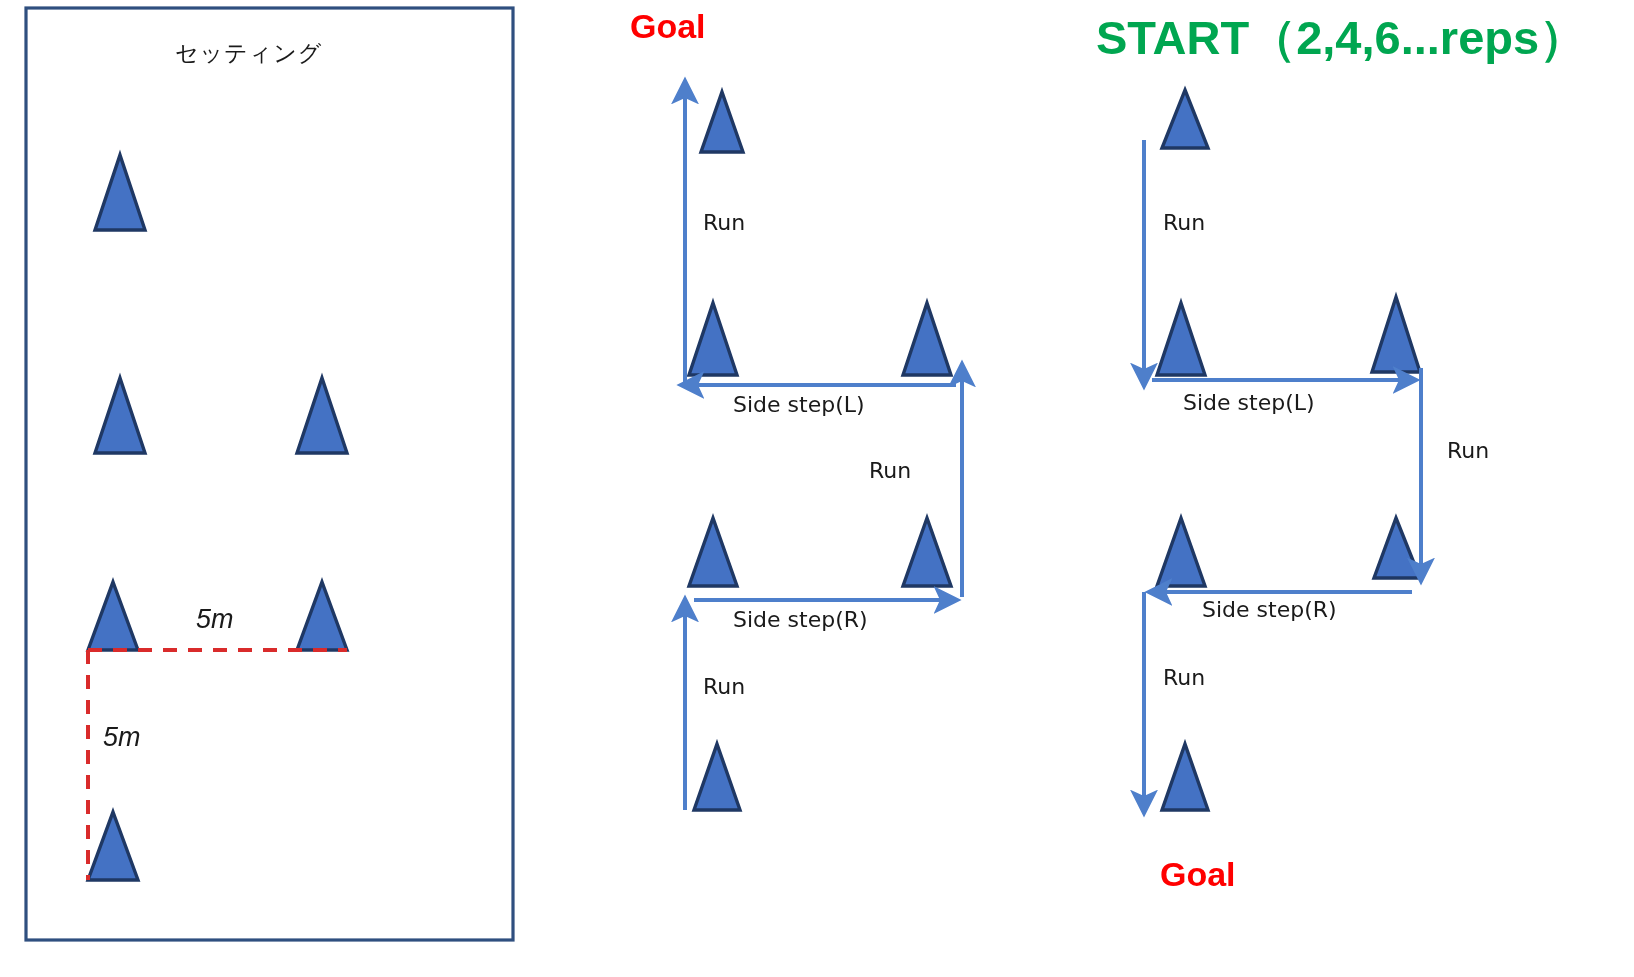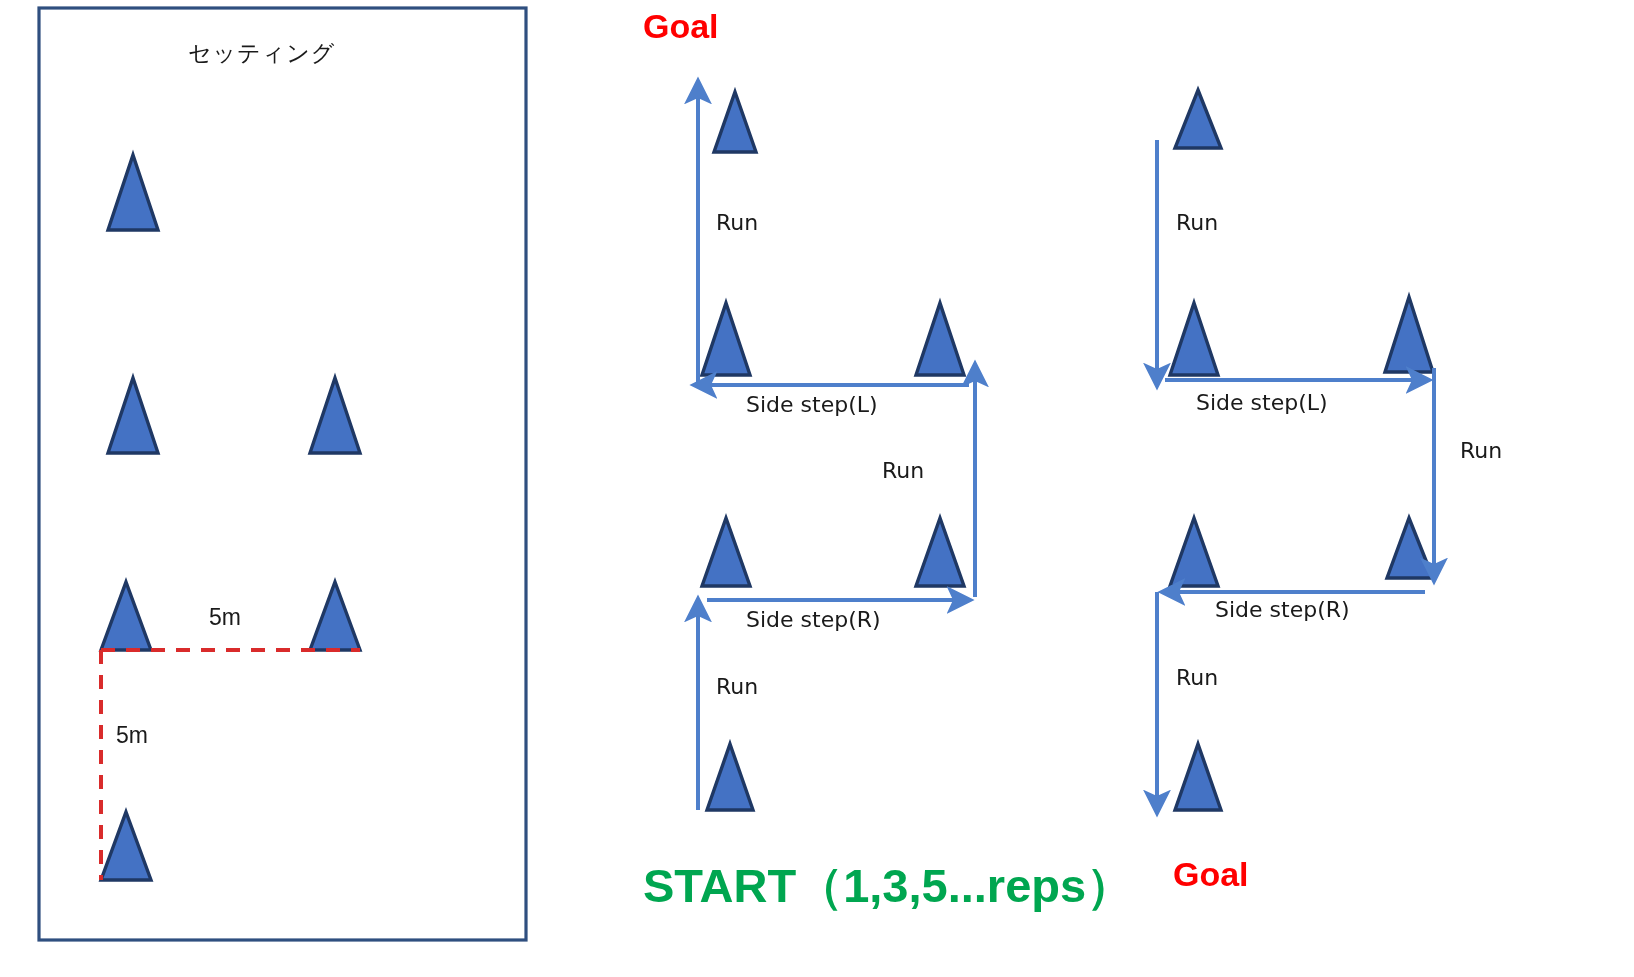--- a/index.html
+++ b/index.html
@@ -12,42 +12,42 @@
     height: 977px;
     position: relative;
     font-family: "Liberation Sans", sans-serif;
     overflow: hidden;
   }
   .stage {
     position: absolute;
     inset: 0;
     width: 1347px;
     height: 977px;
-    margin-left: 13px;
   }
   svg.layer {
     position: absolute;
     top: 0;
     left: 0;
     width: 1634px;
     height: 977px;
   }
   .txt {
     position: absolute;
     white-space: nowrap;
     color: #1a1a1a;
   }
   .panel-title {
     font-size: 23px;
     letter-spacing: 1px;
     font-family: "DejaVu Sans", "Liberation Sans", sans-serif;
   }
   .dim-label {
-    font-size: 23px;
+    font-size: 27px;
     font-family: "Liberation Sans", sans-serif;
+    font-style: italic;
   }
   .move-label {
     font-size: 22px;
     font-family: "DejaVu Sans", "Liberation Sans", sans-serif;
   }
   .head-goal {
     font-size: 34px;
     font-weight: bold;
     color: #FF0000;
     font-family: "Liberation Sans", sans-serif;
@@ -152,22 +152,22 @@
   <div class="txt panel-title" style="left:175px; top:38px;">セッティング</div>
   <div class="txt dim-label" style="left:196px; top:604px;">5m</div>
   <div class="txt dim-label" style="left:103px; top:722px;">5m</div>
 
   <div class="txt head-goal" style="left:630px; top:7px;">Goal</div>
   <div class="txt move-label" style="left:703px; top:210px;">Run</div>
   <div class="txt move-label" style="left:733px; top:392px;">Side step(L)</div>
   <div class="txt move-label" style="left:869px; top:458px;">Run</div>
   <div class="txt move-label" style="left:733px; top:607px;">Side step(R)</div>
   <div class="txt move-label" style="left:703px; top:674px;">Run</div>
-  <div class="txt head-start" style="left:630px; top:855px;">START（1,3,5...reps）</div>
 
+  <div class="txt head-start" style="left:1096px; top:7px;">START（2,4,6...reps）</div>
   <div class="txt move-label" style="left:1163px; top:210px;">Run</div>
   <div class="txt move-label" style="left:1183px; top:390px;">Side step(L)</div>
   <div class="txt move-label" style="left:1447px; top:438px;">Run</div>
   <div class="txt move-label" style="left:1202px; top:597px;">Side step(R)</div>
   <div class="txt move-label" style="left:1163px; top:665px;">Run</div>
   <div class="txt head-goal" style="left:1160px; top:855px;">Goal</div>
 
 </div>
 
 </body></html>

